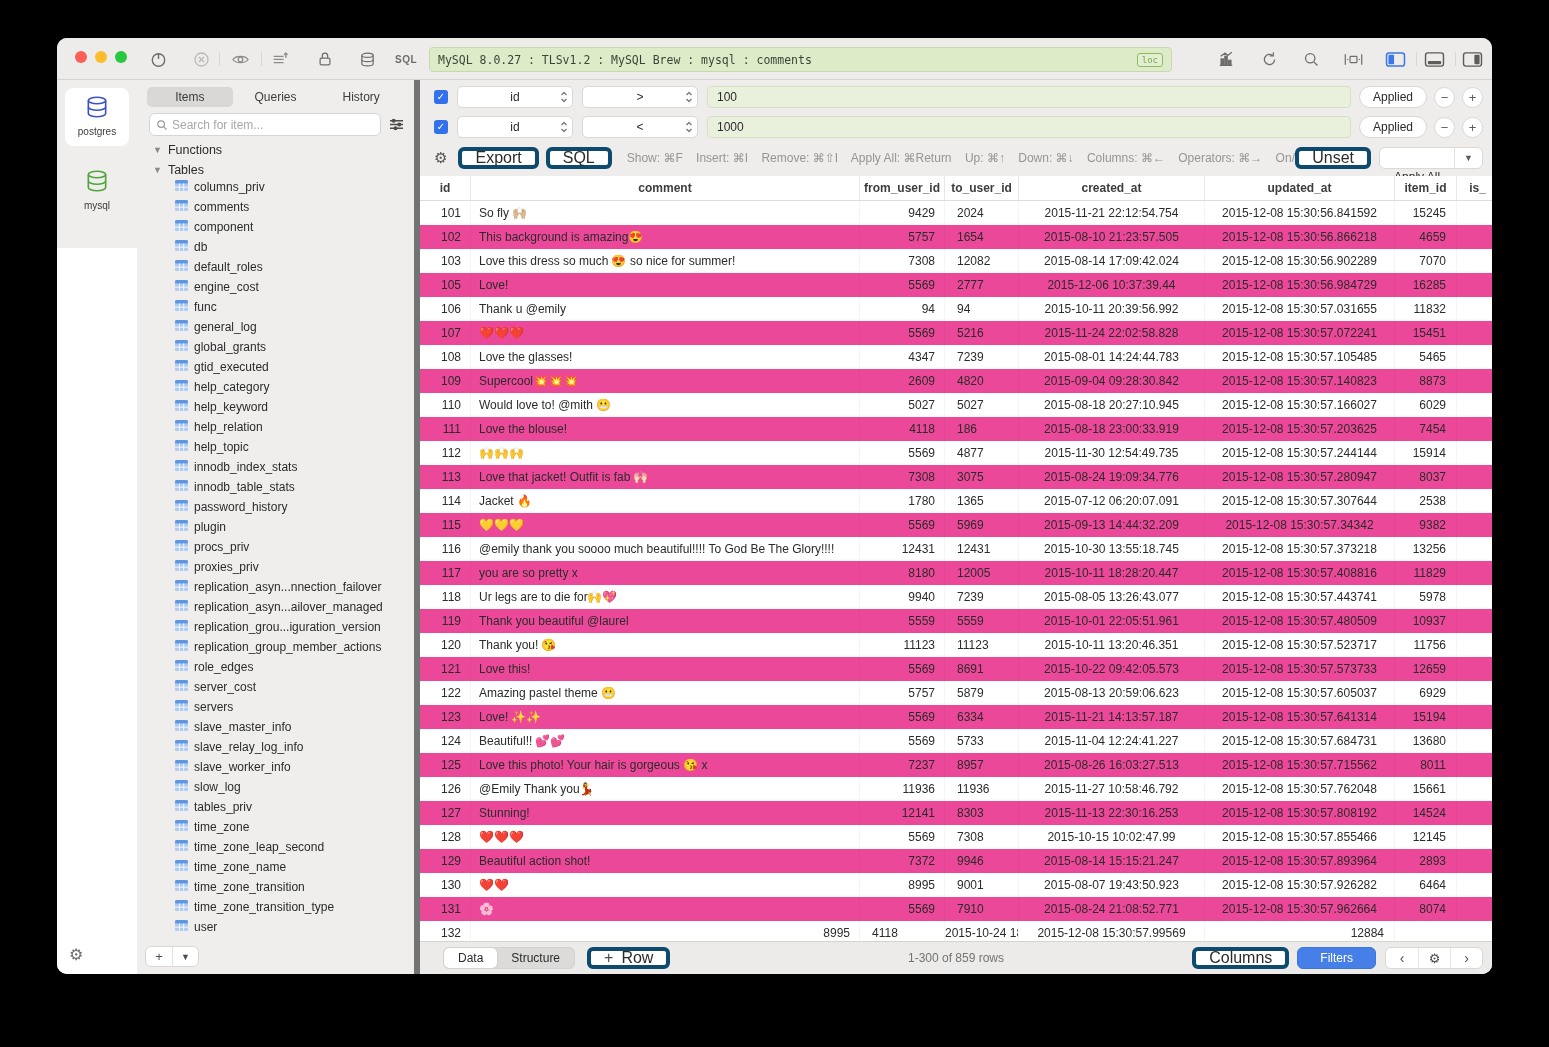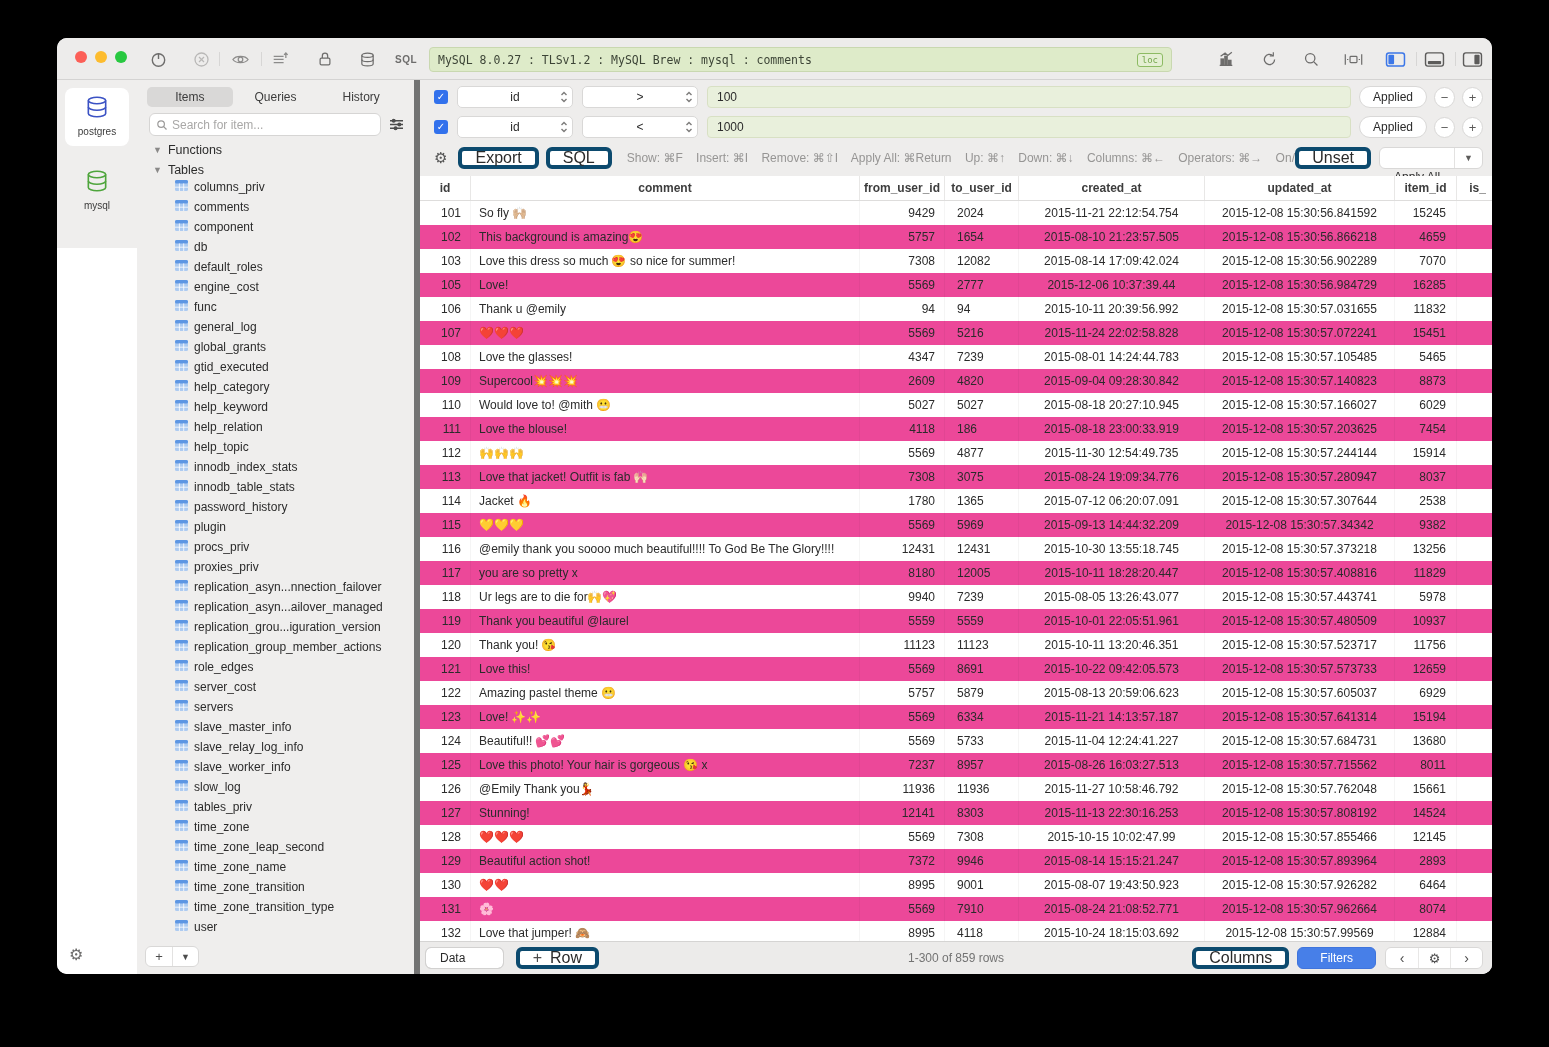--- a/index.html
+++ b/index.html
@@ -120,22 +120,22 @@
   .c1 { padding-left:8px; }
   .c2 { text-align:right; padding-right:9px; }
   .c3 { padding-left:12px; }
   .c4, .c5 { text-align:center; }
   .c6 { text-align:right; padding-right:10px; }
   .c7 { border-right:none; }
 
   
   .bottombar { position:absolute; left:0; bottom:0; right:0; height:33px; background:#ECEBEA;
                border-top:1px solid #D5D4D3; display:flex; align-items:center; }
-  .seg-ctl { display:flex; margin-left:5px; background:#DCDBDA; border-radius:6px;
-             border:1px solid #D2D1D0; height:22px; overflow:hidden;flex-direction:column; }
+  .seg-ctl { display:flex; margin-left:23px; background:#DCDBDA; border-radius:6px;
+             border:1px solid #D2D1D0; height:22px; overflow:hidden; }
   .seg-ctl .seg { font-size:12px; color:#2b2b2b; padding:0 14px; line-height:20px; }
   .seg-ctl .seg.active { background:#fff; border-radius:5px; box-shadow:0 0 2px rgba(0,0,0,.15); }
   .addrow { margin-left:12px; }
   .addrow .plus { margin-right:8px; color:#4c4c4c; }
   .rowsinfo { position:absolute; left:0; right:0; text-align:center; font-size:12px;
               color:#737373; pointer-events:none; }
   .bb-right { margin-left:auto; display:flex; align-items:center; margin-right:9px; }
   .filters-btn { height:22px; background:#477FE8; border:1px solid #3F74DC; border-radius:6px;
                  color:#fff; font-size:12px; padding:0 22px; display:flex; align-items:center;
                  margin-left:8px; }
@@ -1147,21 +1147,20 @@
             <div class="c c2">5569</div>
             <div class="c c3">7910</div>
             <div class="c c4">2015-08-24 21:08:52.771</div>
             <div class="c c5">2015-12-08 15:30:57.962664</div>
             <div class="c c6">8074</div>
             <div class="c c7"></div>
           </div>
 
           <div class="row">
             <div class="c c0">132</div>
-            <div class="c c1">Love that jumper! 🙈</div>
             <div class="c c2">8995</div>
             <div class="c c3">4118</div>
             <div class="c c4">2015-10-24 18:15:03.692</div>
             <div class="c c5">2015-12-08 15:30:57.99569</div>
             <div class="c c6">12884</div>
             <div class="c c7"></div>
           </div>
         </div>
     </div>
 

